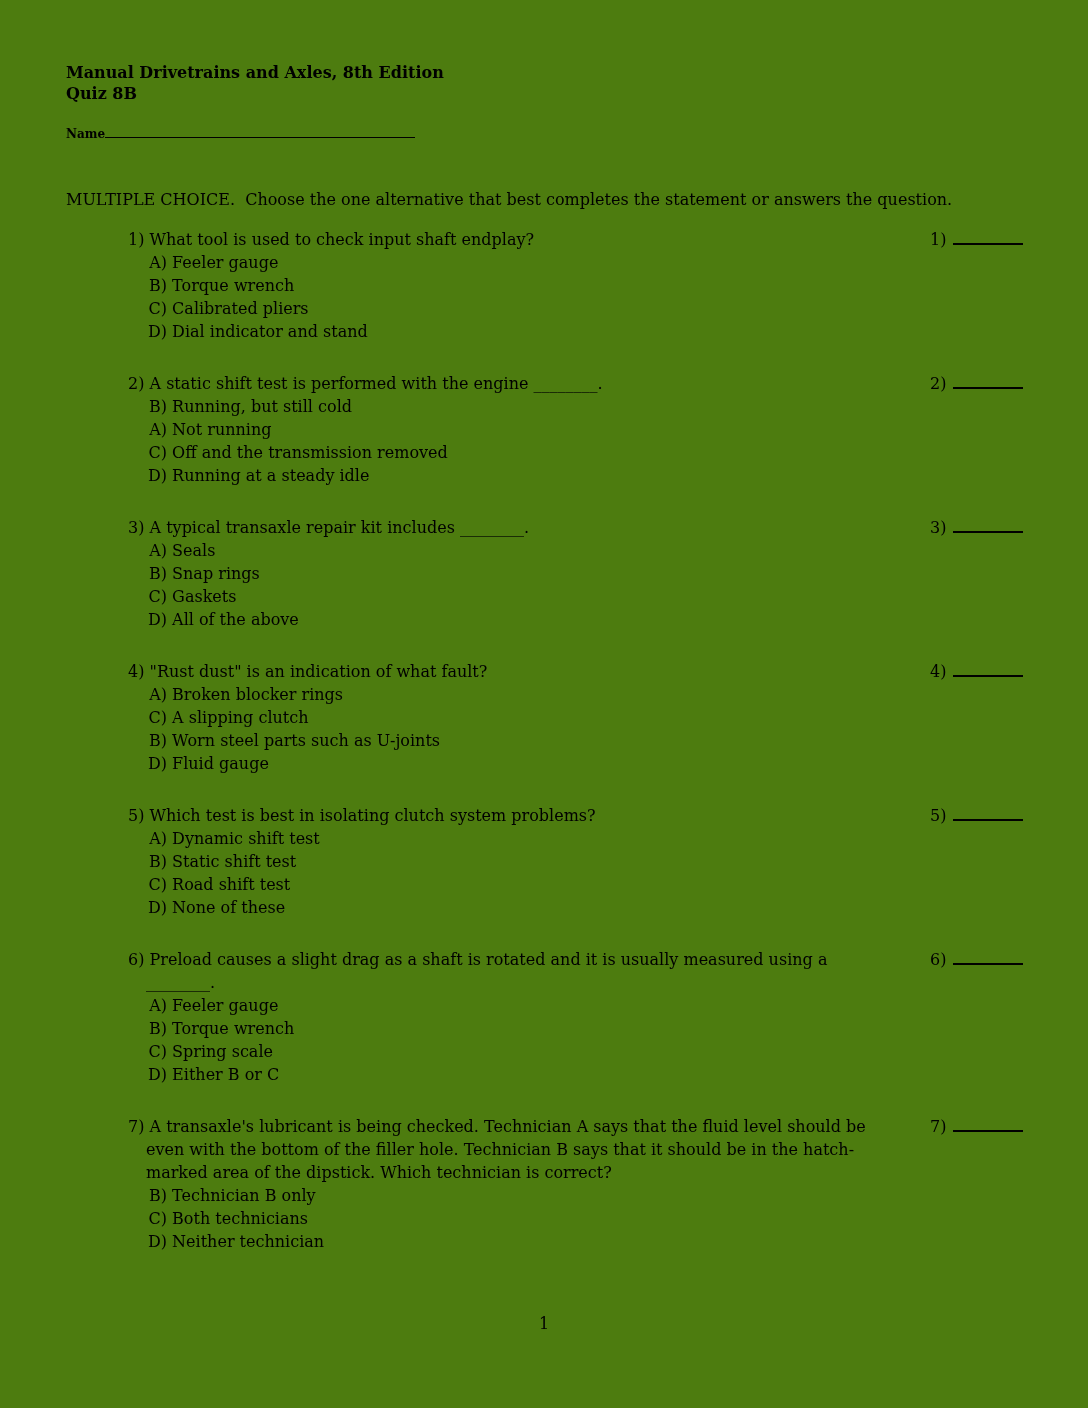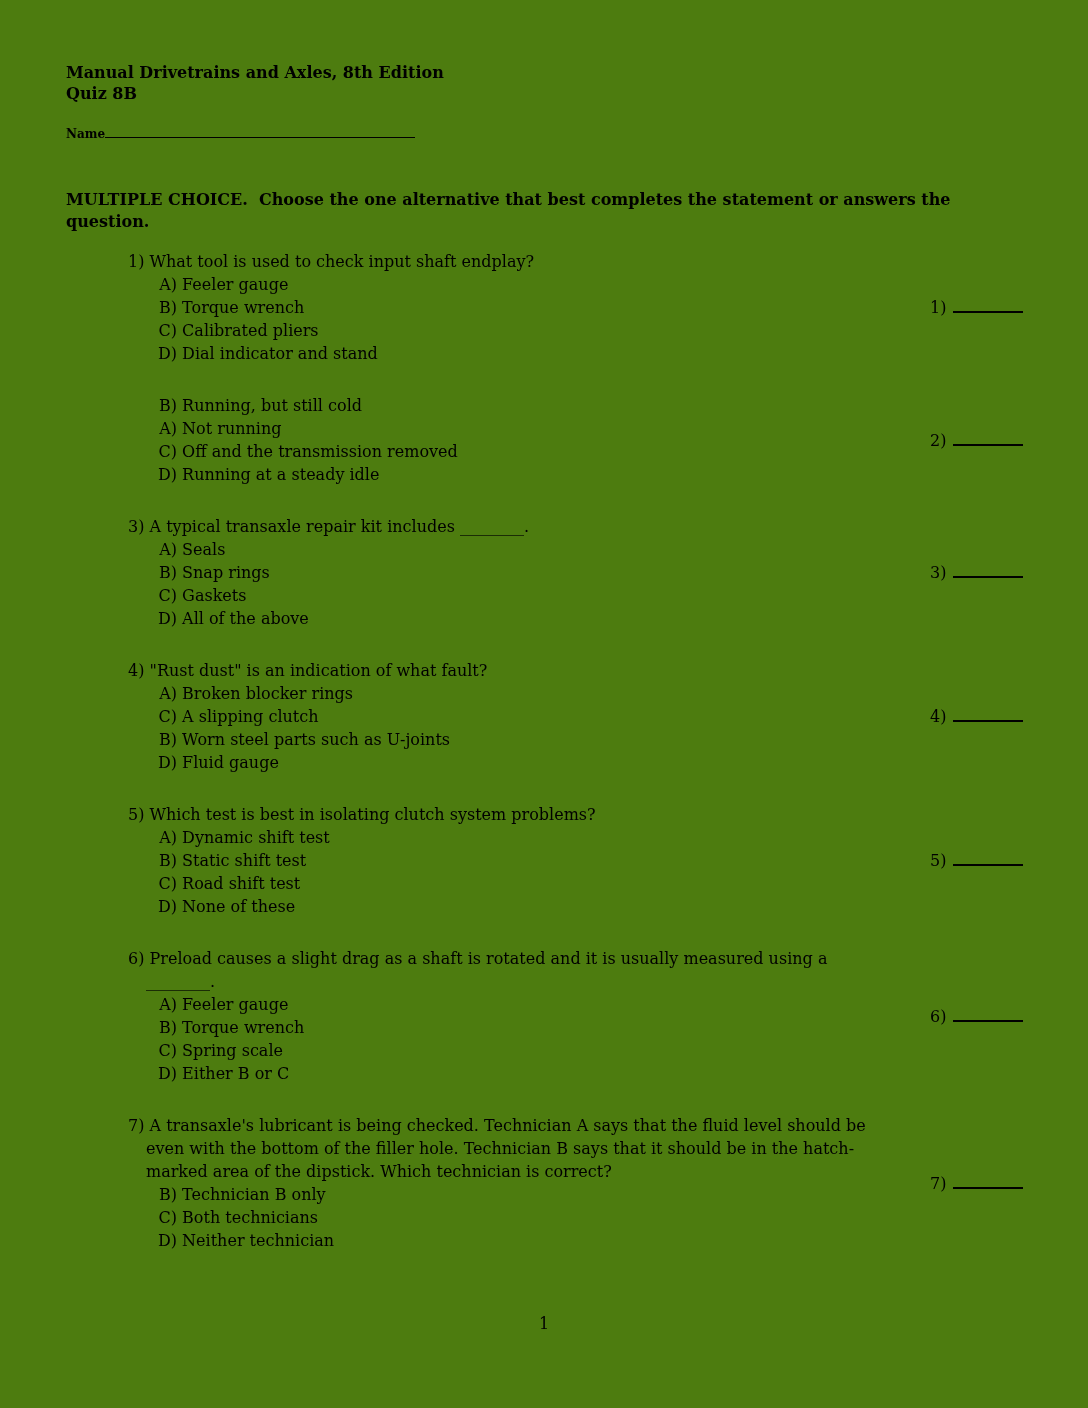--- a/index.html
+++ b/index.html
@@ -32,42 +32,42 @@
   .name-line {
     display: inline-block;
     width: 310px;
     border-bottom: 1.5px solid #000;
     height: 16px;
   }
   
   .instructions {
     margin-top: 43px;
     font-size: 16px;
-    font-weight: 700;
+    font-weight: 400;
     line-height: 22px;
     white-space: pre-wrap;
   }
   
   .questions {
     margin-top: 17px;
     padding-left: 62px;
     font-size: 16px;
     line-height: 23px;
   }
   .question {
     display: flex;
-    align-items: center;
+    align-items: flex-start;
     margin-bottom: 29px;
   }
   .q-main { width: 770px; flex: 0 0 770px; }
   .q-text {
     padding-left: 18px;
     text-indent: -18px;
   }
-  .options { margin-left: 25px; }
+  .options { margin-left: 15px; }
   .option { white-space: nowrap; }
   .opt-letter {
     display: inline-block;
     min-width: 24px;
     text-align: right;
   }
   .q-answer {
     flex: 1 1 auto;
     padding-left: 32px;
     white-space: nowrap;
@@ -114,20 +114,21 @@
             <div class="option"><span class="opt-letter">B)</span> <span class="opt-text">Torque wrench</span></div>
             <div class="option"><span class="opt-letter">C)</span> <span class="opt-text">Calibrated pliers</span></div>
             <div class="option"><span class="opt-letter">D)</span> <span class="opt-text">Dial indicator and stand</span></div>
           </div>
     </div>
     <div class="q-answer"><span class="a-num">1)</span><span class="a-blank"></span></div>
   </div>
 
   <div class="question">
     <div class="q-main">
+      <div class="q-text"><span class="q-num">2)</span> <span class="q-body">A static shift test is performed with the engine ________.</span></div>
       <div class="options">
             <div class="option"><span class="opt-letter">B)</span> <span class="opt-text">Running, but still cold</span></div>
             <div class="option"><span class="opt-letter">A)</span> <span class="opt-text">Not running</span></div>
             <div class="option"><span class="opt-letter">C)</span> <span class="opt-text">Off and the transmission removed</span></div>
             <div class="option"><span class="opt-letter">D)</span> <span class="opt-text">Running at a steady idle</span></div>
           </div>
     </div>
     <div class="q-answer"><span class="a-num">2)</span><span class="a-blank"></span></div>
   </div>
 

